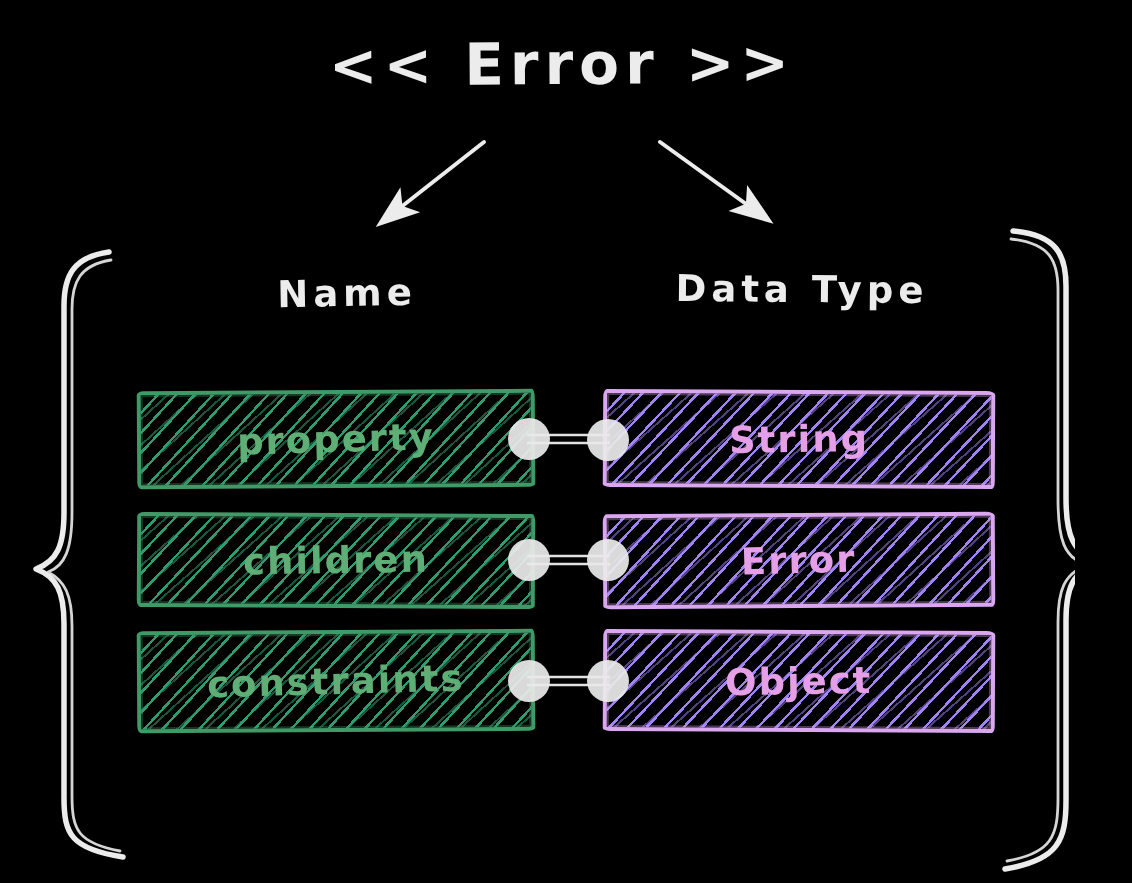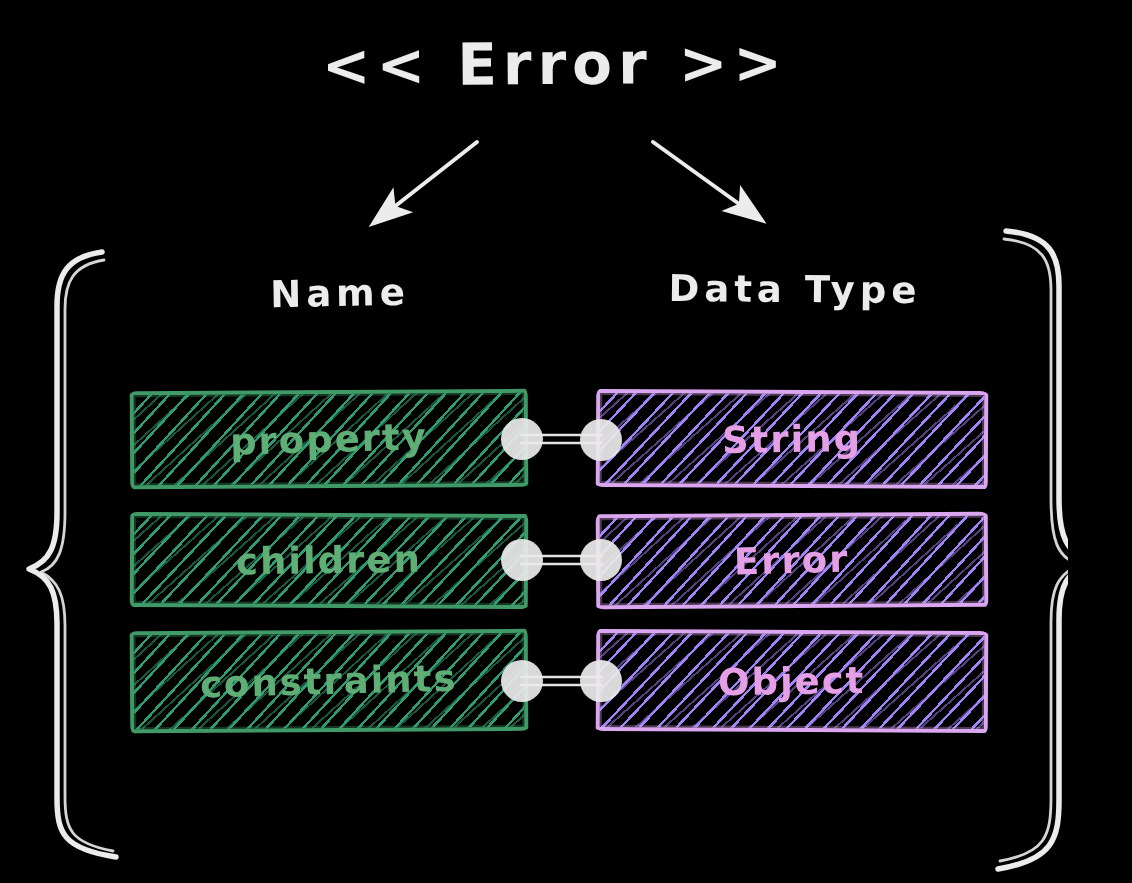--- a/index.html
+++ b/index.html
@@ -7,20 +7,21 @@
     padding: 0;
     background: #000;
   }
   .canvas {
     position: relative;
     width: 1068px;
     height: 883px;
     background: var(--background, #000);
     overflow: hidden;
     font-family: "DejaVu Sans", sans-serif;
+    margin-left: 7px;
   }
 
   
   .title {
     position: absolute;
     top: 30px;
     left: 0;
     width: 1110px;
     text-align: center;
     color: var(--stroke-white, #ececec);

